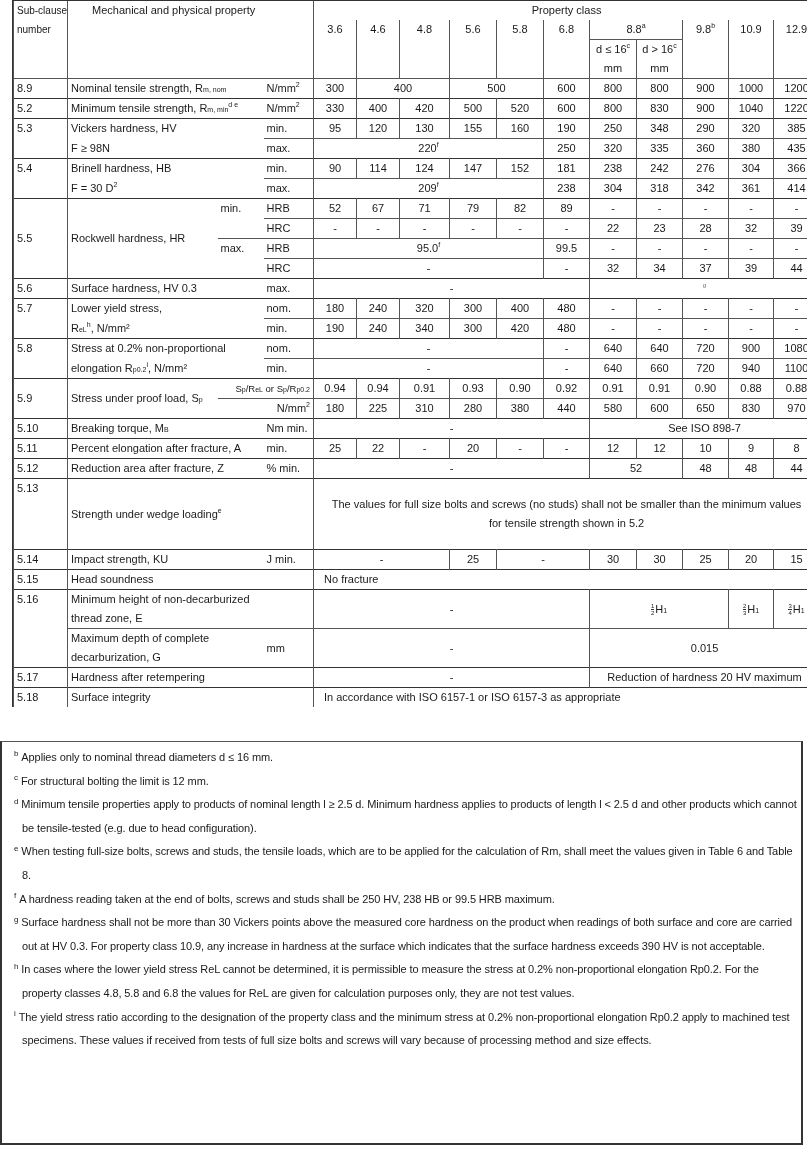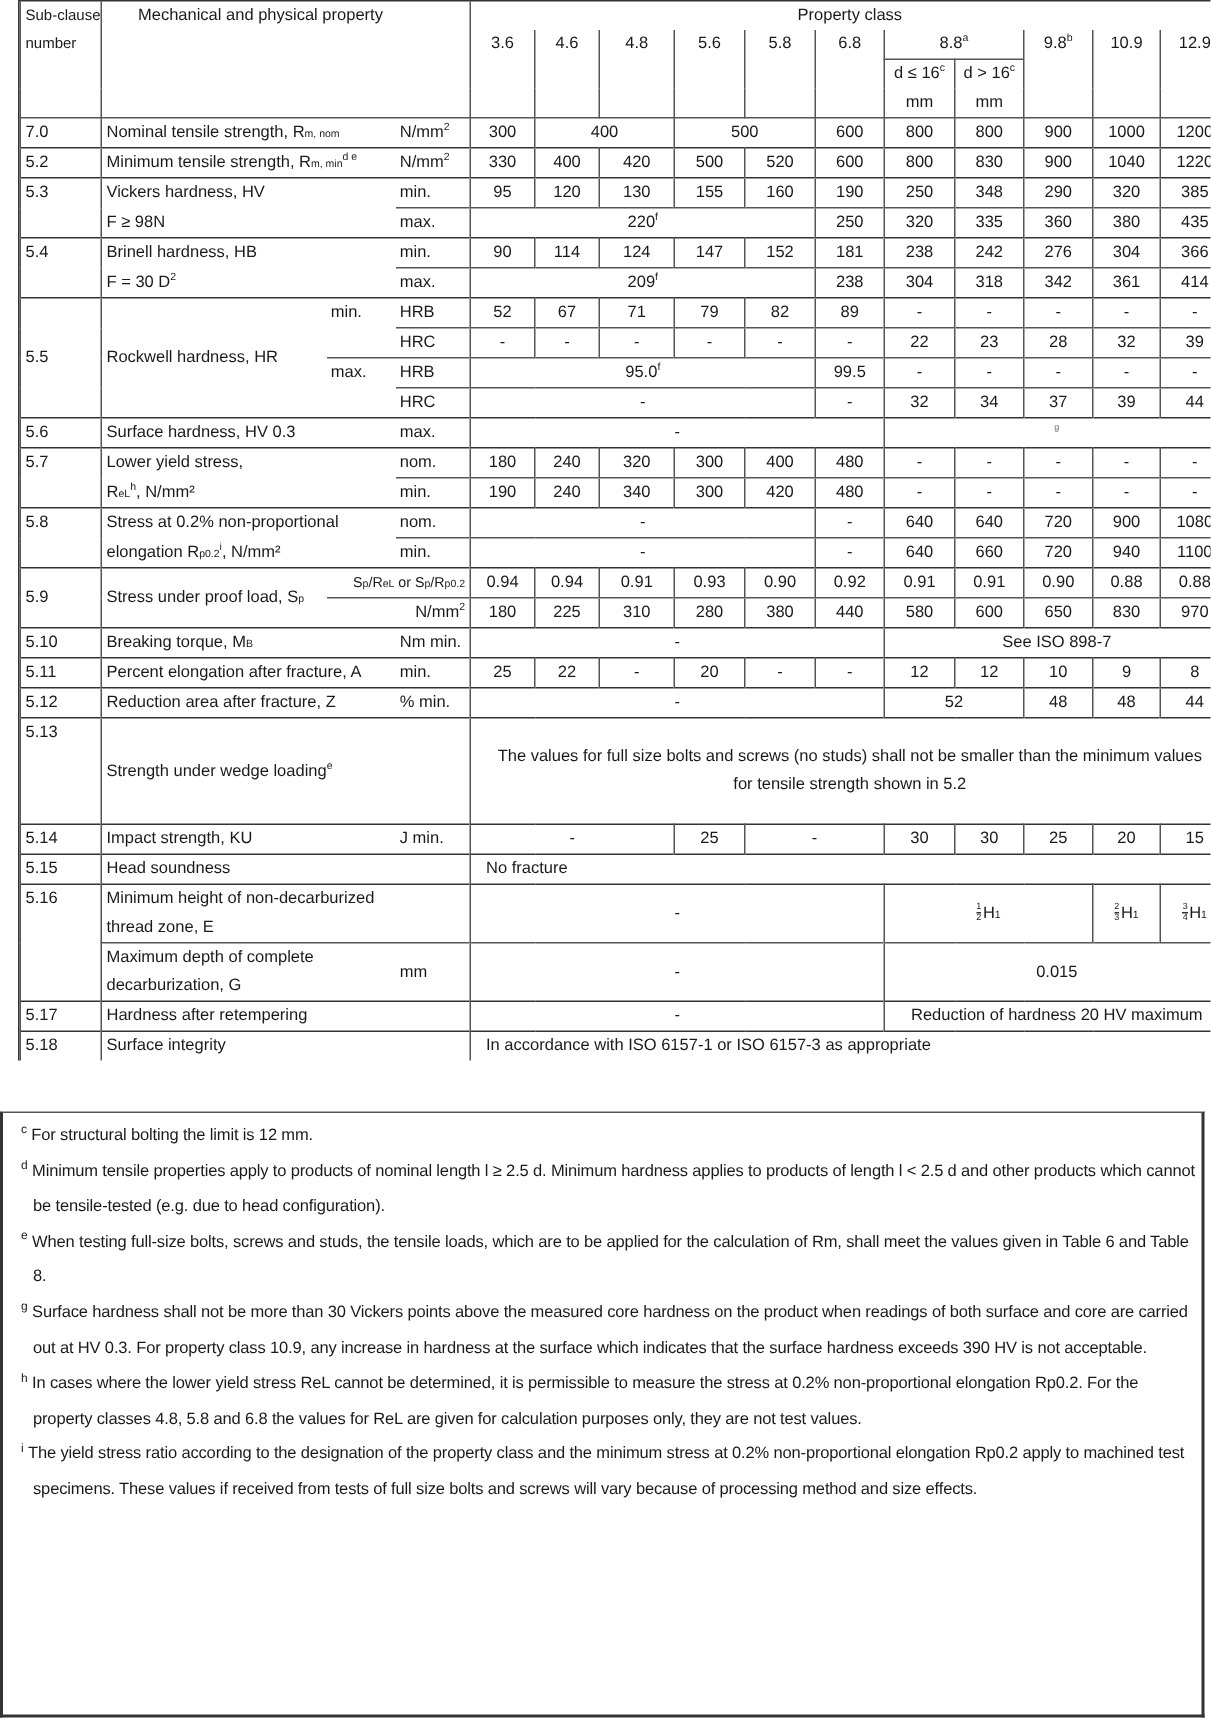--- a/index.html
+++ b/index.html
@@ -68,21 +68,21 @@
         </tr>
         <tr>
           <td class="c" style="border-top: 1px solid rgb(85, 85, 85);">d ≤ 16<span class="sup">c</span></td>
           <td class="c" style="border-top: 1px solid rgb(85, 85, 85);">d &gt; 16<span class="sup">c</span></td>
         </tr>
         <tr>
           <td class="c bb">mm</td>
           <td class="c bb">mm</td>
         </tr>
         <tr>
-          <td class="l top bt thick" rowspan="1">7.0</td>
+          <td class="l top bt thick" rowspan="1">8.9</td>
           <td class="l bt thick" colspan="2" style="border-right: none;"><span>Nominal tensile strength, R</span><span class="sub">m, nom</span></td>
           <td class="l bt nol thick">N/mm<span class="sup">2</span></td>
           <td class="c bt thick">300</td>
           <td class="c bt thick" colspan="2">400</td>
           <td class="c bt thick" colspan="2">500</td>
           <td class="c bt thick">600</td>
           <td class="c bt thick">800</td>
           <td class="c bt thick">800</td>
           <td class="c bt thick">900</td>
           <td class="c bt thick">1000</td>
@@ -385,19 +385,21 @@
           <td class="l top bt thick" rowspan="1">5.18</td>
           <td class="l bt thick" colspan="2" style="border-right: none;"><span>Surface integrity</span></td>
           <td class="l bt nol thick"></td>
           <td class="l bt thick" colspan="11" style="padding-left: 10px;">In accordance with ISO 6157-1 or ISO 6157-3 as appropriate</td>
         </tr>
       </tbody>
   </table>
 </div>
 
 <div id="notes">
+    <p class="note"><span class="mark">b</span><span>Applies only to nominal thread diameters d ≤ 16 mm.</span></p>
     <p class="note"><span class="mark">c</span><span>For structural bolting the limit is 12 mm.</span></p>
     <p class="note"><span class="mark">d</span><span>Minimum tensile properties apply to products of nominal length l ≥ 2.5 d. Minimum hardness applies to products of length l &lt; 2.5 d and other products which cannot be tensile-tested (e.g. due to head configuration).</span></p>
     <p class="note"><span class="mark">e</span><span>When testing full-size bolts, screws and studs, the tensile loads, which are to be applied for the calculation of Rm, shall meet the values given in Table 6 and Table 8.</span></p>
+    <p class="note"><span class="mark">f</span><span>A hardness reading taken at the end of bolts, screws and studs shall be 250 HV, 238 HB or 99.5 HRB maximum.</span></p>
     <p class="note"><span class="mark">g</span><span>Surface hardness shall not be more than 30 Vickers points above the measured core hardness on the product when readings of both surface and core are carried out at HV 0.3. For property class 10.9, any increase in hardness at the surface which indicates that the surface hardness exceeds 390 HV is not acceptable.</span></p>
     <p class="note"><span class="mark">h</span><span>In cases where the lower yield stress ReL cannot be determined, it is permissible to measure the stress at 0.2% non-proportional elongation Rp0.2. For the property classes 4.8, 5.8 and 6.8 the values for ReL are given for calculation purposes only, they are not test values.</span></p>
     <p class="note"><span class="mark">i</span><span>The yield stress ratio according to the designation of the property class and the minimum stress at 0.2% non-proportional elongation Rp0.2 apply to machined test specimens. These values if received from tests of full size bolts and screws will vary because of processing method and size effects.</span></p>
   </div>
 
 </body></html>

